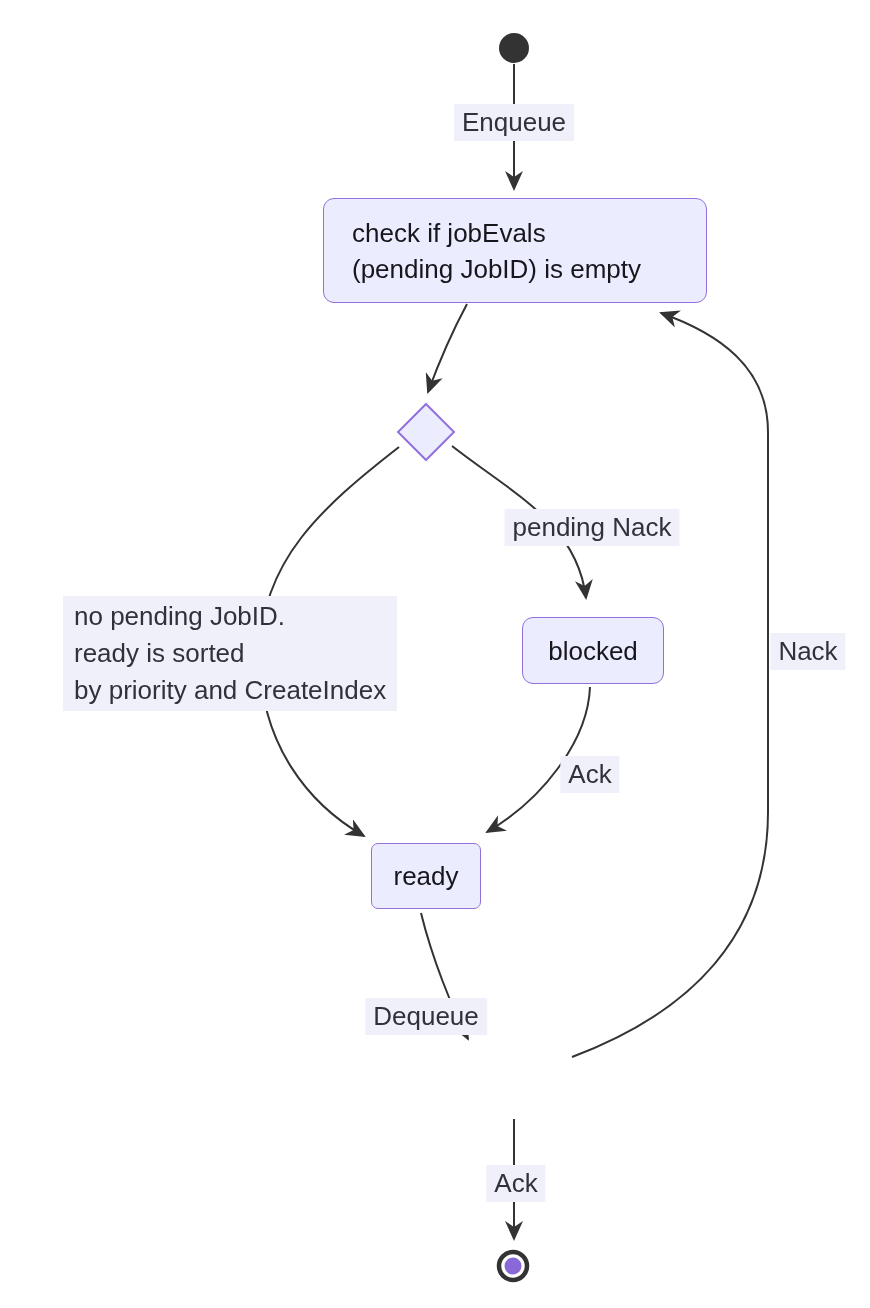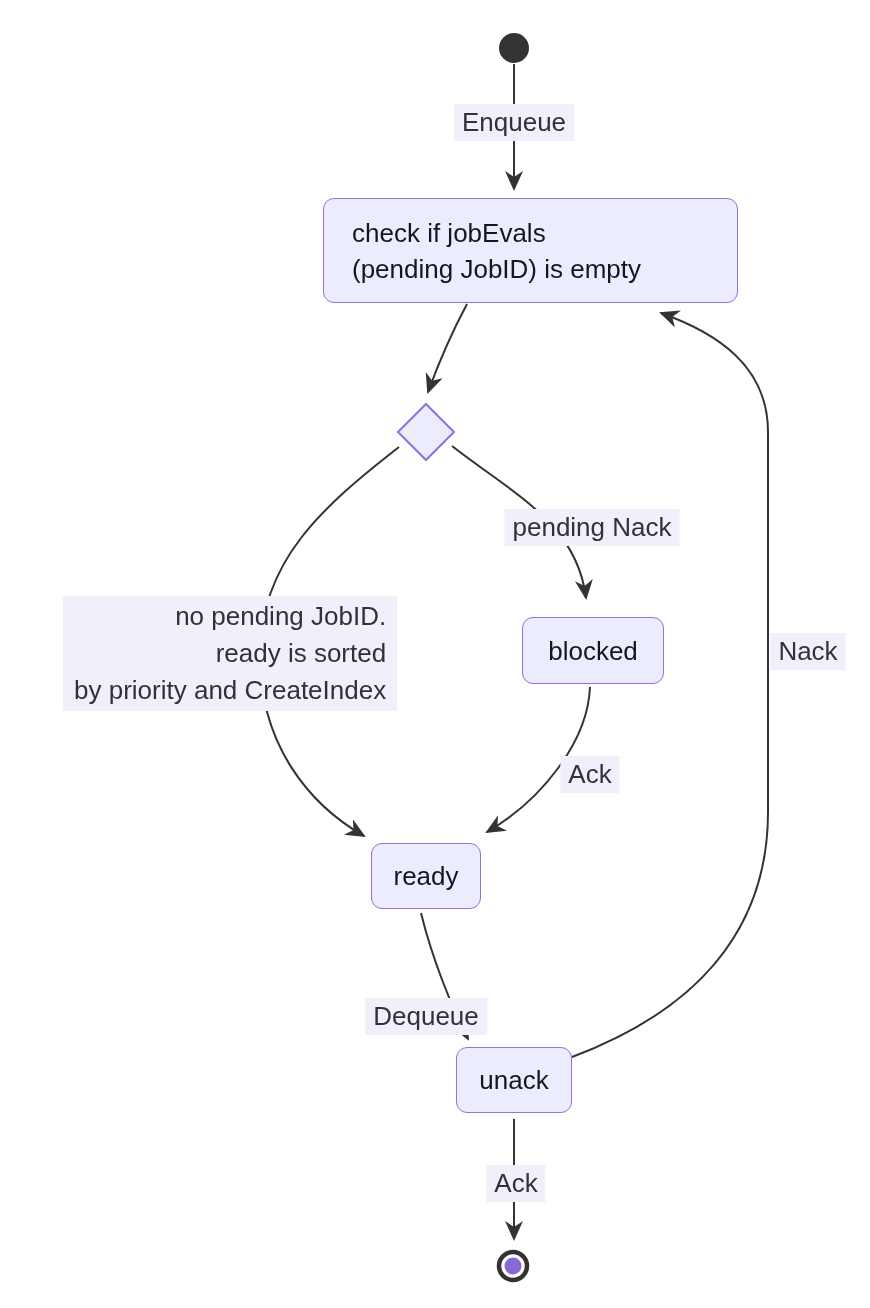--- a/index.html
+++ b/index.html
@@ -15,21 +15,21 @@
     display:flex;align-items:center;justify-content:center;
     white-space:pre-line;
   }
   .node.multiline{justify-content:flex-start;padding-left:14px;}
   .elabel{
     position:absolute;background:#F0F0FA;color:#31313a;
     font-size:26px;line-height:35px;padding:1px 8px;
     white-space:pre-line;
   }
   .elabel.centered{transform:translateX(-50%);}
-  .elabel.note{line-height:37px;padding:2px 11px;text-align:right;}
+  .elabel.note{line-height:37px;padding:2px 11px;}
   .edge{fill:none;stroke:#333333;stroke-width:2px;}
 </style>
 </head>
 <body>
 
 <div class="canvas">
 
   <svg class="layer" width="870" height="1308" viewBox="0 0 870 1308">
     <defs>
       <marker id="arrowhead" markerUnits="strokeWidth" markerWidth="10.5" markerHeight="9" refX="9" refY="4.5" orient="auto">
@@ -47,28 +47,27 @@
     <path class="edge" d="M421,913 C432,958 452,1008 468,1039" marker-end="url(#arrowhead)"></path>
     <path class="edge" d="M572,1057 C692,1012 768,934 768,812 L768,432 C768,366 717,333 661,313" marker-end="url(#arrowhead)"></path>
     <path class="edge" d="M514,1119 L514,1239" marker-end="url(#arrowhead)"></path>
 
     <polygon points="426,404 454,432 426,460 398,432" fill="#ECECFF" stroke="#9370DB" stroke-width="2"></polygon>
 
     <circle cx="513" cy="1266" r="14" fill="#ffffff" stroke="#333333" stroke-width="4.5"></circle>
     <circle cx="513" cy="1266" r="8.5" fill="#8968D8"></circle>
   </svg>
 
-  <div class="node multiline" style="left:323px;top:198px;width:415px;height:105px;padding-left:28px;">check if jobEvals
+  <div class="node multiline" style="left:323px;top:198px;width:384px;height:105px;padding-left:28px;">check if jobEvals
 (pending JobID) is empty</div>
 
   <div class="node" style="left:522px;top:617px;width:142px;height:67px;">blocked</div>
 
-  <div class="node" style="left:371px;top:843px;width:110px;height:66px;">ready</div>
+  <div class="node" style="left:371px;top:843px;width:110px;height:66px;border-radius:7px;">ready</div>
 
-  <div class="node" style="left:456px;top:1047px;width:116px;height:66px;">unack</div>
 
   <div class="elabel centered" style="left:514px;top:104px;">Enqueue</div>
 
   <div class="elabel centered" style="left:592px;top:509px;">pending Nack</div>
 
   <div class="elabel note" style="left:63px;top:596px;">no pending JobID.
 ready is sorted
 by priority and CreateIndex</div>
 
   <div class="elabel centered" style="left:590px;top:756px;">Ack</div>

